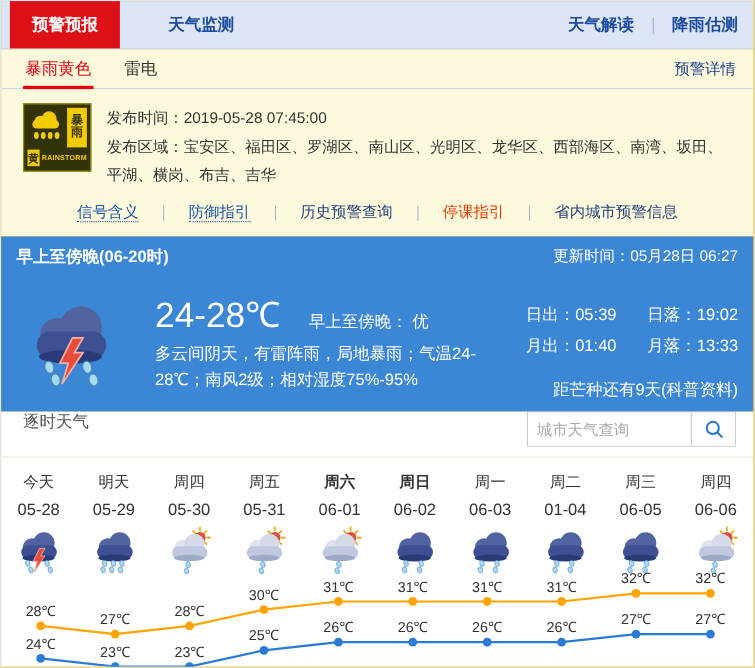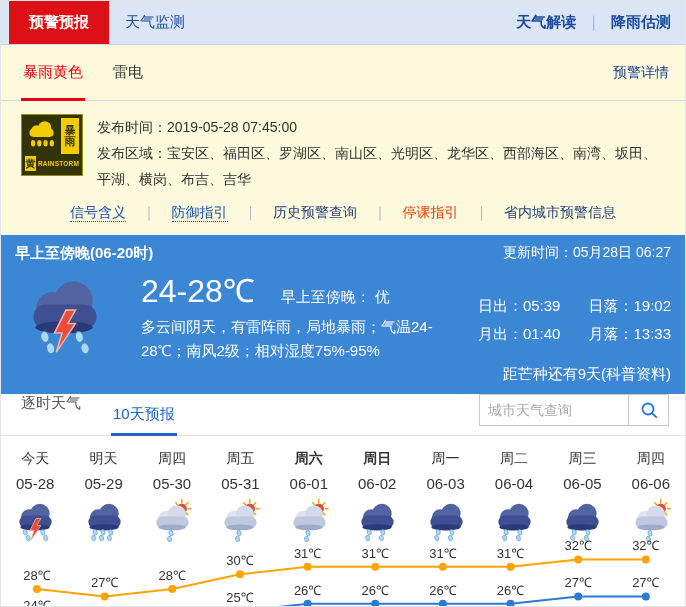--- a/index.html
+++ b/index.html
@@ -2,28 +2,28 @@
 <html><head>
 <meta charset="utf-8">
 <style>
   * { margin:0; padding:0; box-sizing:border-box; font-family:"Liberation Sans", sans-serif; }
   body { background:#fff; }
   #page { position:relative; width:686px; height:607px; background:#eab308; border:1px solid #e2e6ec; overflow:hidden; }
 
   
   .hdr { height:44px; background:#dbe5f5; display:flex; align-items:stretch; border-bottom:1px solid #c9d4e6; }
   .hdr-tab-active { margin-left:8px; padding:0 20px; background:#dc1016; color:#fff; font-size:15px; font-weight:bold; display:flex; align-items:center; cursor:pointer; }
-  .hdr-tab { padding:0 16px; color:#1b4a9e; font-size:15px; font-weight:normal; display:flex; align-items:center; cursor:pointer; }
+  .hdr-tab { padding:0 44px; color:#1b4a9e; font-size:15px; font-weight:bold; display:flex; align-items:center; cursor:pointer; }
   .hdr-sp { flex:1; }
   .hdr-links { display:flex; align-items:center; padding-right:14px; color:#1b4a9e; font-size:15px; font-weight:bold; }
   .hdr-links .sep { color:#93a9cf; font-weight:normal; margin:0 10px; }
 
   
   .warn { background:#fcf9dc; }
-  .warn-tabs { height:56px; display:flex; align-items:center; border-bottom:1px solid #cfd9e3; }
+  .warn-tabs { height:36px; display:flex; align-items:center; border-bottom:1px solid #cfd9e3; }
   .warn-tab-active { position:relative; height:100%; display:flex; align-items:center; margin-left:20px; padding:0 2px; color:#e60012; font-size:15px; cursor:pointer; }
   .warn-tab-active::after { content:""; position:absolute; left:0; right:0; bottom:-1px; height:3px; background:#e60012; }
   .warn-tab { margin-left:28px; color:#333; font-size:15px; cursor:pointer; }
   .warn-detail { margin-left:auto; margin-right:16px; color:#1c3f8f; font-size:14px; cursor:pointer; }
   .warn-body { display:flex; padding:13px 16px 0 20px; }
   .sign { width:62px; height:62px; background:#33330a; border:1px solid #9a8c00; padding:3px; flex:none; }
   .sign-row1 { display:flex; gap:2px; height:36px; }
   .sign-cloud-cell { flex:1; display:flex; align-items:center; justify-content:center; }
   .sign-type { width:21px; background:#f2cc00; color:#33330a; font-size:11px; line-height:11.5px; font-weight:bold; display:flex; flex-direction:column; align-items:center; justify-content:center; }
   .sign-row2 { display:flex; gap:2px; height:15px; margin-top:2px; }
@@ -34,21 +34,21 @@
   .warn-links .sep { color:#9fb0c6; margin:0 12px; }
   .lnk-blue { color:#1a55b0; border-bottom:1px dotted #1a55b0; padding-bottom:1px; cursor:pointer; }
   .lnk-navy { color:#24427c; cursor:pointer; }
   .lnk-red { color:#e83a00; cursor:pointer; }
 
   
   .cur { position:relative; height:159px; background:#3c86d6; color:#fff; }
   .cur-top { display:flex; justify-content:space-between; padding:9px 14px 0 14px; }
   .cur-period { font-size:15px; font-weight:bold;text-align:center; }
   .cur-update { font-size:14px; }
-  .cur-main { display:flex; margin-top:5px; }
+  .cur-main { display:flex; margin-top:20px;align-items:flex-end; }
   .cur-icon { margin:2px 0 0 20px; flex:none; }
   .cur-mid { margin-left:34px; width:330px; }
   .cur-temp-row { display:flex; align-items:baseline; }
   .cur-temp { font-size:32px; }
   .cur-air { font-size:15px; margin-left:26px; }
   .cur-desc { font-size:15px; line-height:24px; margin-top:4px; }
   .astro { position:absolute; right:14px; top:62px; display:grid; grid-template-columns:auto auto; column-gap:28px; row-gap:9px; font-size:15px; }
   .solar { position:absolute; right:14px; bottom:10px; font-size:15px; }
 
   
@@ -164,21 +164,20 @@
       <span><span>日出：</span><span>05:39</span></span>
       <span><span>日落：</span><span>19:02</span></span>
       <span><span>月出：</span><span>01:40</span></span>
       <span><span>月落：</span><span>13:33</span></span>
     </div>
     <div class="solar">距芒种还有9天(科普资料)</div>
   </div>
 
   <div class="ftabs">
     <div class="ftab">逐时天气</div>
-    <div class="ftab-active">10天预报</div>
     <div class="search">
       <input type="text" placeholder="城市天气查询" style="">
       <div class="search-btn">
         <svg width="20" height="20" viewBox="0 0 20 20">
           <circle cx="9" cy="9" r="5.5" fill="none" stroke="#2474d4" stroke-width="1.8"></circle>
           <line x1="13.4" y1="13.4" x2="17.2" y2="17.2" stroke="#2474d4" stroke-width="1.8" stroke-linecap="round"></line>
         </svg>
       </div>
     </div>
   </div>
@@ -322,21 +321,21 @@
               <ellipse cx="22" cy="30" rx="15" ry="3.2" fill="#2a3a78"></ellipse>
               <ellipse cx="14" cy="35" rx="2.1" ry="2.9" fill="#a6d9f2" stroke="#4d86b8" stroke-width="0.5" transform="rotate(-14 14 35)"></ellipse>
               <ellipse cx="12.5" cy="41" rx="2.1" ry="2.9" fill="#a6d9f2" stroke="#4d86b8" stroke-width="0.5" transform="rotate(-14 12.5 41)"></ellipse>
               <ellipse cx="28" cy="35" rx="2.1" ry="2.9" fill="#a6d9f2" stroke="#4d86b8" stroke-width="0.5" transform="rotate(-14 28 35)"></ellipse>
               <ellipse cx="26.5" cy="41" rx="2.1" ry="2.9" fill="#a6d9f2" stroke="#4d86b8" stroke-width="0.5" transform="rotate(-14 26.5 41)"></ellipse>
             </svg>
           </div>
         </div>
         <div class="fc-col">
           <div class="fc-name">周二</div>
-          <div class="fc-date">06-04</div>
+          <div class="fc-date">01-04</div>
           <div class="fc-icon">
             <svg width="44" height="44" viewBox="0 0 44 45">
               <circle cx="16" cy="20" r="8.5" fill="#5263a2"></circle>
               <circle cx="27" cy="16" r="10" fill="#5263a2"></circle>
               <rect x="6" y="18" width="33" height="13" rx="6.5" fill="#3e4f92"></rect>
               <ellipse cx="22" cy="30" rx="15" ry="3.2" fill="#2a3a78"></ellipse>
               <ellipse cx="14" cy="35" rx="2.1" ry="2.9" fill="#a6d9f2" stroke="#4d86b8" stroke-width="0.5" transform="rotate(-14 14 35)"></ellipse>
               <ellipse cx="12.5" cy="41" rx="2.1" ry="2.9" fill="#a6d9f2" stroke="#4d86b8" stroke-width="0.5" transform="rotate(-14 12.5 41)"></ellipse>
               <ellipse cx="28" cy="35" rx="2.1" ry="2.9" fill="#a6d9f2" stroke="#4d86b8" stroke-width="0.5" transform="rotate(-14 28 35)"></ellipse>
               <ellipse cx="26.5" cy="41" rx="2.1" ry="2.9" fill="#a6d9f2" stroke="#4d86b8" stroke-width="0.5" transform="rotate(-14 26.5 41)"></ellipse>

